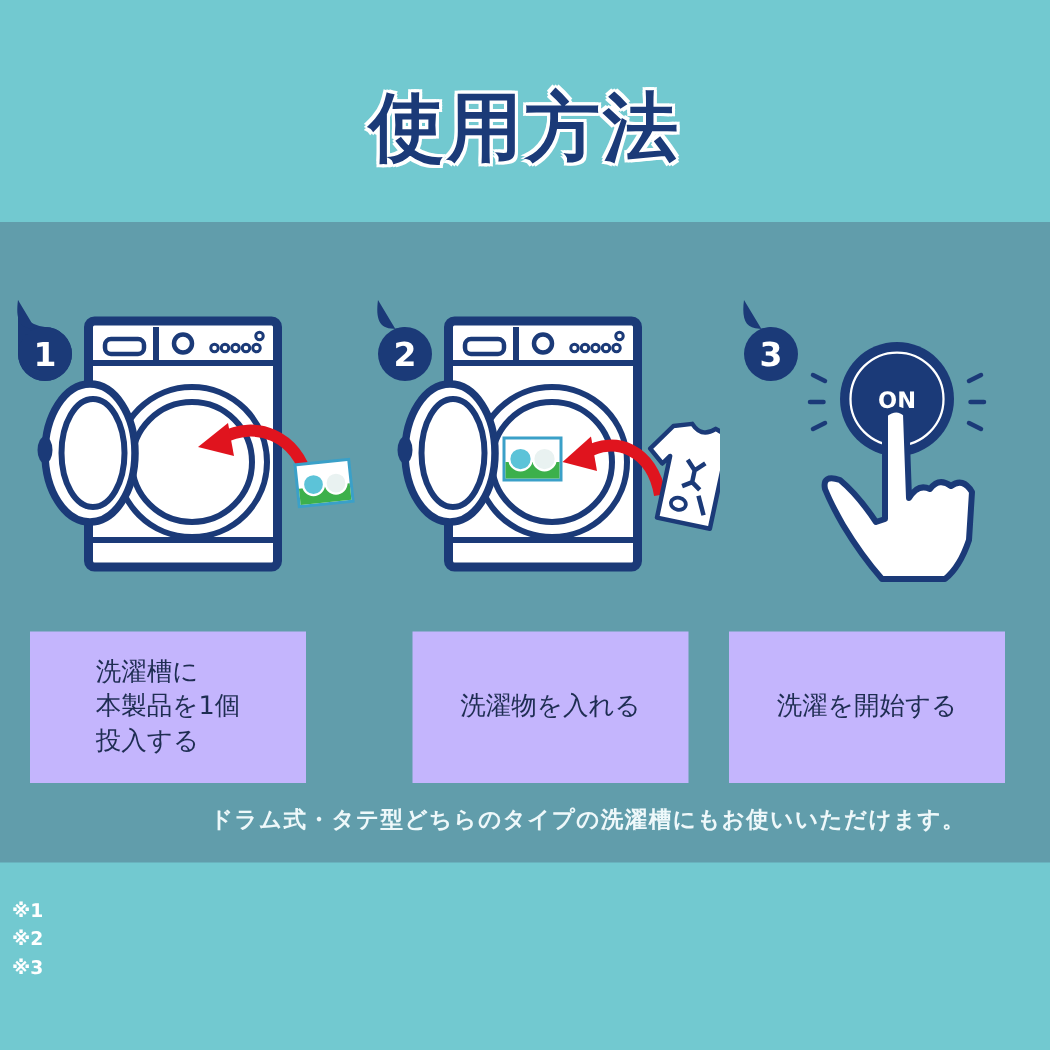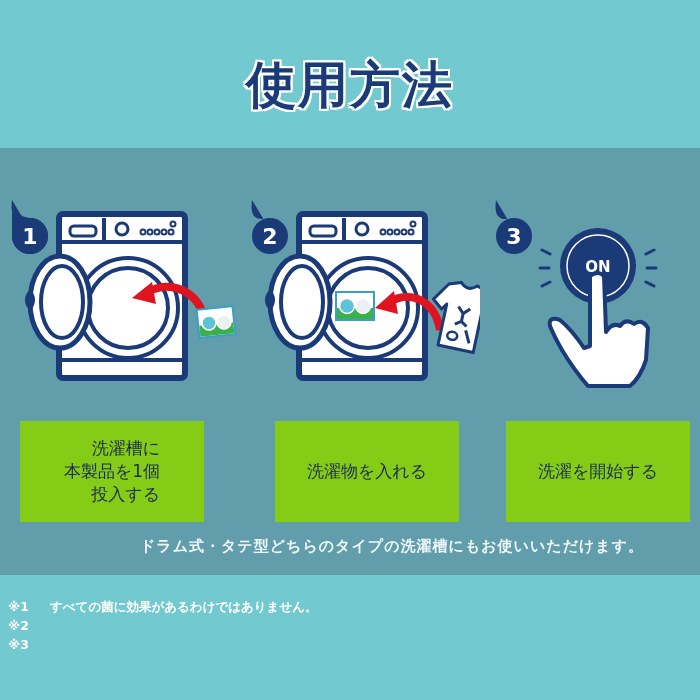--- a/index.html
+++ b/index.html
@@ -3,21 +3,21 @@
 <meta charset="utf-8">
 <style>
   html, body { margin:0; padding:0; }
   body { width:700px; height:700px; overflow:hidden; background:#72c9d0; font-family:"DejaVu Sans", sans-serif; position:relative; }
   .header { position:absolute; left:0; top:0; width:700px; height:192px; background:#72c9d0; }
   .title { position:absolute; left:0; top:52px; width:700px; text-align:center; font-size:50px; font-weight:bold; color:#1b3a78; letter-spacing:2px;
     text-shadow: 2px 0 #fff, -2px 0 #fff, 0 2px #fff, 0 -2px #fff, 2px 2px #fff, -2px -2px #fff, 2px -2px #fff, -2px 2px #fff; }
   .panel { position:absolute; left:0; top:148px; width:700px; height:427px; background:#619dab; }
   .step-illus { position:absolute; top:190px; width:240px; height:200px; }
   .step-illus svg { width:100%; height:100%; display:block; }
-  .step-box { position:absolute; top:421px; height:101px; width:184px; background:#84cc16; display:flex; align-items:center; justify-content:center; text-align:right; color:#1e2d52; font-size:17px; line-height:23px; white-space:pre-line; }
+  .step-box { position:absolute; top:421px; height:101px; width:184px; background:#c4b5fd; display:flex; align-items:center; justify-content:center; text-align:left; color:#1e2d52; font-size:17px; line-height:23px; white-space:pre-line; }
   .note { position:absolute; left:0; top:537px; width:700px; text-align:center; color:#eef8fa; font-size:15px; font-weight:bold; letter-spacing:1px;margin-left:42px; }
   .footnotes { position:absolute; left:8px; top:597px; color:#ffffff; font-size:12.5px; font-weight:bold; line-height:19px; }
   .fn { display:flex; }
   .fn-mark { width:42px; }
 </style>
 </head>
 <body>
 
 <div class="header">
   <div class="title">使用方法</div>
@@ -142,30 +142,29 @@
 </div>
 
 <div class="step-box" style="left:20px;">
   <span>洗濯槽に
 本製品を1個
 投入する</span>
 </div>
 <div class="step-box" style="left:263px;margin-left:12px;">
   <span>洗濯物を入れる</span>
 </div>
-<div class="step-box" style="left:506px;">
+<div class="step-box" style="left:486px;">
   <span>洗濯を開始する</span>
 </div>
 
 <div class="note">ドラム式・タテ型どちらのタイプの洗濯槽にもお使いいただけます。</div>
 
 <div class="footnotes">
   <div class="fn">
     <span class="fn-mark">※1</span>
-    <span>すべての菌に効果があるわけではありません。</span>
   </div>
   <div class="fn">
     <span class="fn-mark">※2</span>
   </div>
   <div class="fn">
     <span class="fn-mark">※3</span>
   </div>
 </div>
 
 </body></html>

